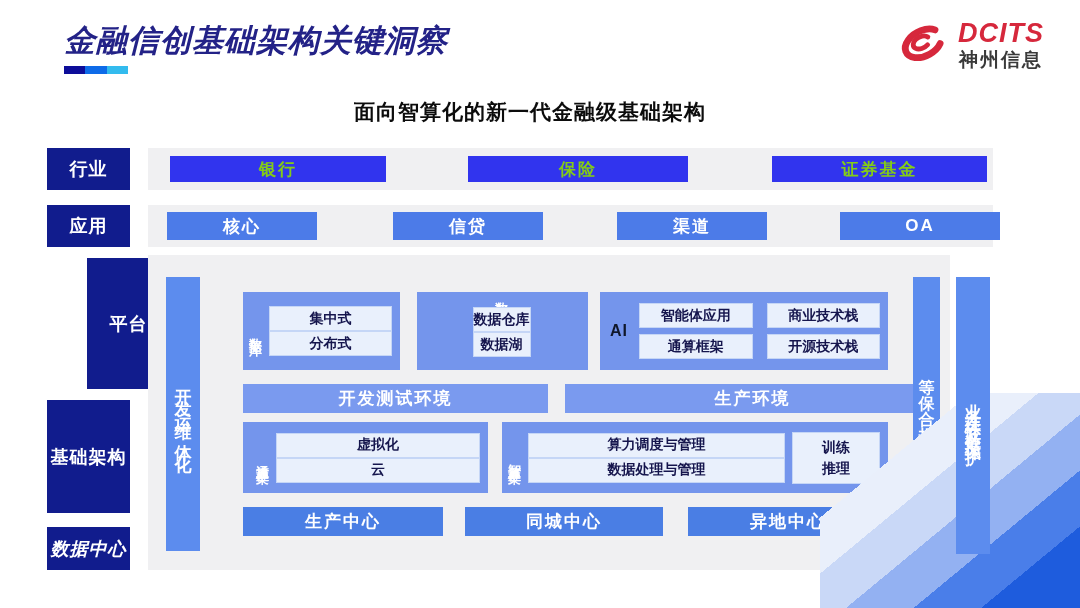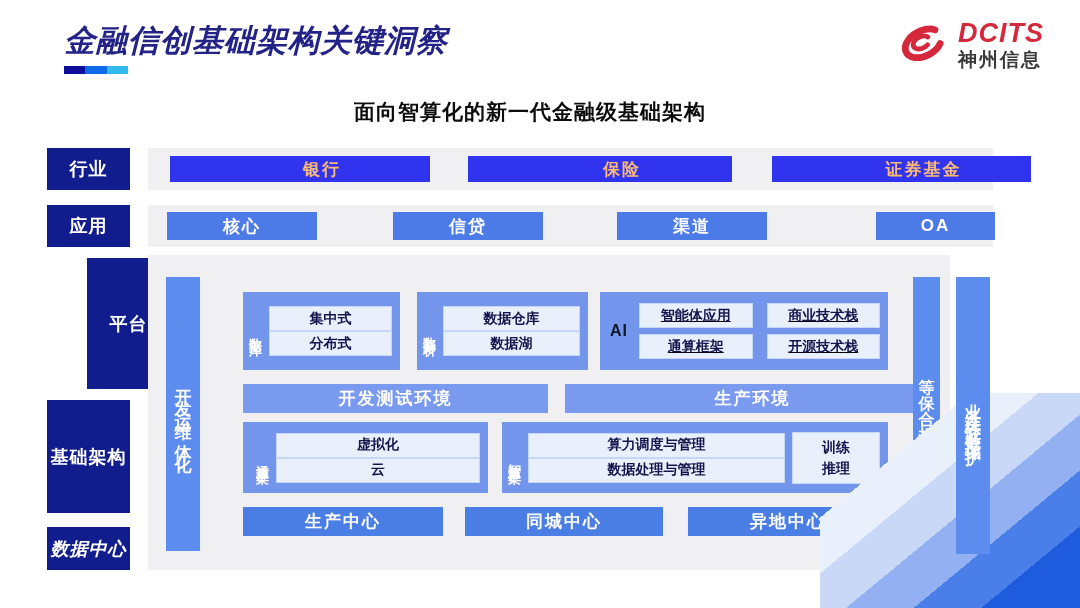--- a/index.html
+++ b/index.html
@@ -6,67 +6,67 @@
   .slide{position:relative;width:1080px;height:608px;background:#ffffff;overflow:hidden;
          font-family:"Liberation Sans","DejaVu Sans",sans-serif;}
   .abs{position:absolute;}
 
   
   .page-title{left:64px;top:20px;font-size:31px;font-weight:700;color:#232287;letter-spacing:1px;font-style:italic;}
   .title-underline{left:64px;top:66px;width:64px;height:8px;display:flex;}
   .title-underline span{flex:1;height:100%;}
   .u1{background:#0D0D99}.u2{background:#0E6BE8}.u3{background:#33BBEE}
 
-  .logo{right:36px;top:18px;display:flex;align-items:center;gap:4px;}
+  .logo{right:36px;top:18px;display:flex;align-items:center;gap:4px;text-align:center;}
   .logo-swirl{width:58px;height:52px;display:block;}
   .logo-text-col{display:flex;flex-direction:column;}
   .logo-brand{font-size:27px;font-weight:700;font-style:italic;color:#D6283C;letter-spacing:1px;line-height:1;}
   .logo-company{font-size:19px;font-weight:700;color:#3A3A3A;letter-spacing:2px;margin-top:3px;line-height:1;}
 
   .subtitle{left:100px;top:98px;width:860px;text-align:center;font-size:21px;font-weight:700;color:#0c0c0c;letter-spacing:1px;}
 
   
   .side-label{left:47px;width:83px;background:#111C8D;color:#fff;font-weight:700;font-size:18px;
               display:flex;align-items:center;justify-content:center;letter-spacing:1px;}
   .lbl-industry{top:148px;height:42px;}
   .lbl-application{top:205px;height:42px;}
   .lbl-platform{top:258px;height:131px;margin-left:40px;}
   .lbl-infra{top:400px;height:113px;}
   .lbl-datacenter{top:527px;height:43px;font-style:italic;}
 
   
   .band{left:148px;width:845px;height:42px;background:#F0F0F2;}
   .band1{top:148px}.band2{top:205px}
-  .btn1{background:#3134EE;color:#fdba74;font-weight:700;font-size:17px;letter-spacing:2px;
-        display:flex;align-items:center;justify-content:center;height:26px;top:156px;padding-left:44px;}
+  .btn1{background:#3134EE;color:#84cc16;font-weight:700;font-size:17px;letter-spacing:2px;
+        display:flex;align-items:center;justify-content:center;height:26px;top:156px;}
   .bank{left:170px;width:216px}.insurance{left:468px;width:220px}.securities{left:772px;width:215px}
   .btn2{background:#4C7BE8;color:#fff;font-weight:700;font-size:17px;letter-spacing:2px;
         display:flex;align-items:center;justify-content:center;height:28px;top:212px;text-align:center;}
-  .core{left:167px;width:150px}.credit{left:393px;width:150px}.channel{left:617px;width:150px}.oa{left:876px;width:119px}
+  .core{left:167px;width:150px}.credit{left:393px;width:150px}.channel{left:617px;width:150px}.oa{left:840px;width:160px}
 
   
   .platform-box{left:148px;top:255px;width:802px;height:315px;background:#F0F0F2;}
 
   .vbar{background:#5C8CEE;color:#fff;font-weight:700;display:flex;align-items:center;justify-content:center;
         writing-mode:vertical-rl;text-orientation:upright;line-height:1;}
   .devops{left:166px;top:277px;width:34px;height:274px;font-size:17px;letter-spacing:11px;}
   .security{left:913px;top:277px;width:27px;height:274px;font-size:16px;letter-spacing:16px;}
   .continuity{left:956px;top:277px;width:34px;height:277px;font-size:16px;letter-spacing:5px;z-index:5;}
 
   .group{background:#7495EC;display:flex;align-items:center;gap:7px;padding:0 8px 0 6px;box-sizing:border-box;}
   .group-label{writing-mode:vertical-rl;text-orientation:upright;color:#fff;font-weight:700;font-size:13px;
                letter-spacing:2px;line-height:1;}
   .group-col{display:flex;flex-direction:column;flex:1;}
   .gbox{height:25px;background:#E9F0FC;border:1px solid #C5D6F6;display:flex;align-items:center;justify-content:center;
         font-size:14px;font-weight:600;color:#15154D;box-sizing:border-box;}
   .g-db{left:243px;top:292px;width:157px;height:78px;}
-  .g-ana{left:417px;top:292px;width:171px;height:78px;}
+  .g-ana{left:417px;top:292px;width:171px;height:78px;flex-direction:column;}
   .g-ai{left:600px;top:292px;width:288px;height:78px;}
   .ai-label{color:#0f172a;font-weight:700;font-size:16px;padding:0 4px;letter-spacing:1px;}
-  .ai-grid{display:grid;grid-template-columns:1fr 1fr;gap:6px 14px;flex:1;text-decoration:underline;}
+  .ai-grid{display:grid;grid-template-columns:1fr 1fr;gap:6px 14px;flex:1;}
   .g-gen{left:243px;top:422px;width:245px;height:71px;padding-left:13px;}
   .g-int{left:502px;top:422px;width:386px;height:71px;}
   .side-box{width:88px;height:52px;flex:none;white-space:pre-line;text-align:center;line-height:1.45;}
 
   .envbar{background:#7A9AEF;color:#fff;font-weight:700;font-size:17px;letter-spacing:2px;
           display:flex;align-items:center;justify-content:center;height:29px;top:384px;}
   .env-dev{left:243px;width:305px}.env-prod{left:565px;width:375px}
 
   .centerbar{background:#4A7EE4;color:#fff;font-weight:700;font-size:17px;letter-spacing:2px;
              display:flex;align-items:center;justify-content:center;height:29px;top:507px;}

